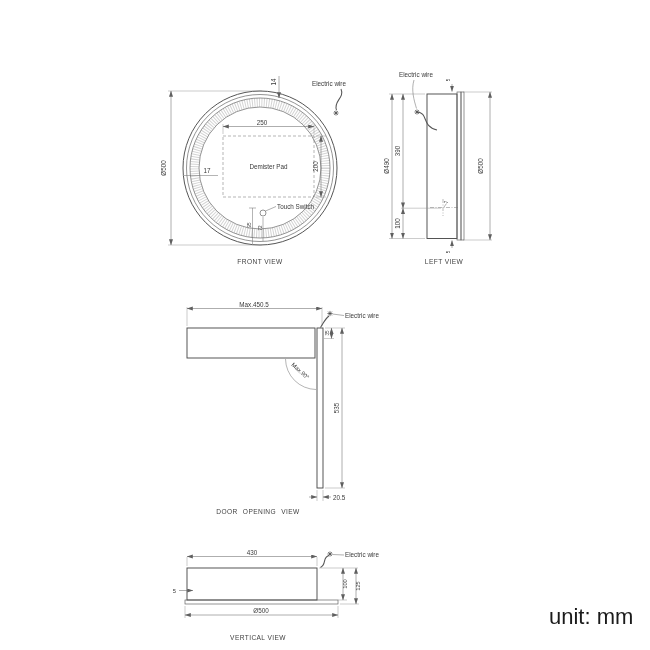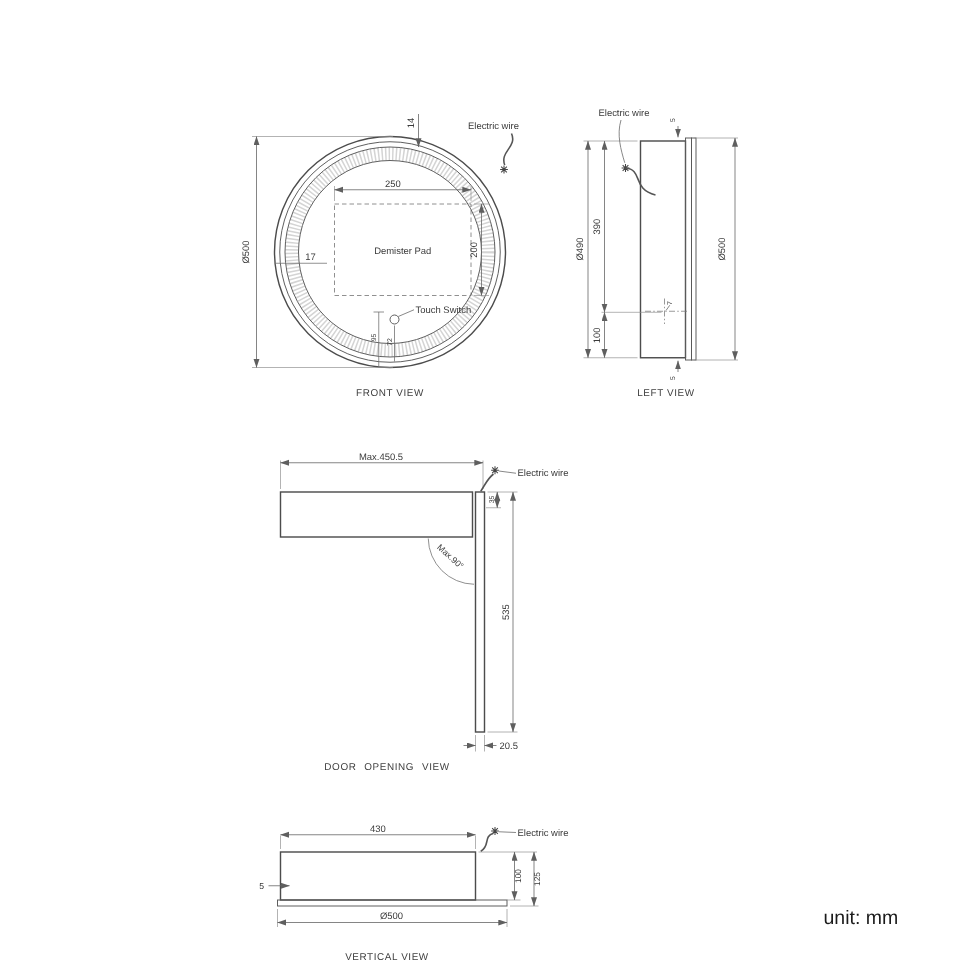--- a/index.html
+++ b/index.html
@@ -15,21 +15,21 @@
   .stipple{fill:none;stroke:#d4d4d4;stroke-width:8.6;stroke-dasharray:1 1.4;}
   .ext{fill:none;stroke:#8d8d8d;stroke-width:.45;}
   .dim{fill:none;stroke:#6b6b6b;stroke-width:.55;marker-start:url(#as);marker-end:url(#ae);}
   .dim1{fill:none;stroke:#6b6b6b;stroke-width:.55;marker-end:url(#ae);}
   .thin{fill:none;stroke:#6b6b6b;stroke-width:.5;}
   .dash{stroke-dasharray:3 2;}
   .cdash{fill:none;stroke:#777;stroke-width:.5;stroke-dasharray:4 1.5 1 1.5;}
   .wire{fill:none;stroke:#555;stroke-width:1.05;}
   .leader{fill:none;stroke:#6e6e6e;stroke-width:.55;}
   .star{stroke:#444;stroke-width:.7;fill:none;}
-  .unit-label{position:absolute;left:549px;top:604px;font-size:13px;color:#1b1b1b;}
+  .unit-label{position:absolute;left:549px;top:604px;font-size:22px;color:#1b1b1b;}
 </style>
 </head>
 <body>
 
 <div class="canvas">
 <svg width="650" height="650" viewBox="0 0 650 650">
   <defs>
     <marker id="ae" orient="auto" markerUnits="userSpaceOnUse" markerWidth="7" markerHeight="5" refX="5.8" refY="2">
       <path d="M0,0 L6,2 L0,4 Z" fill="#5f5f5f"></path>
     </marker>

